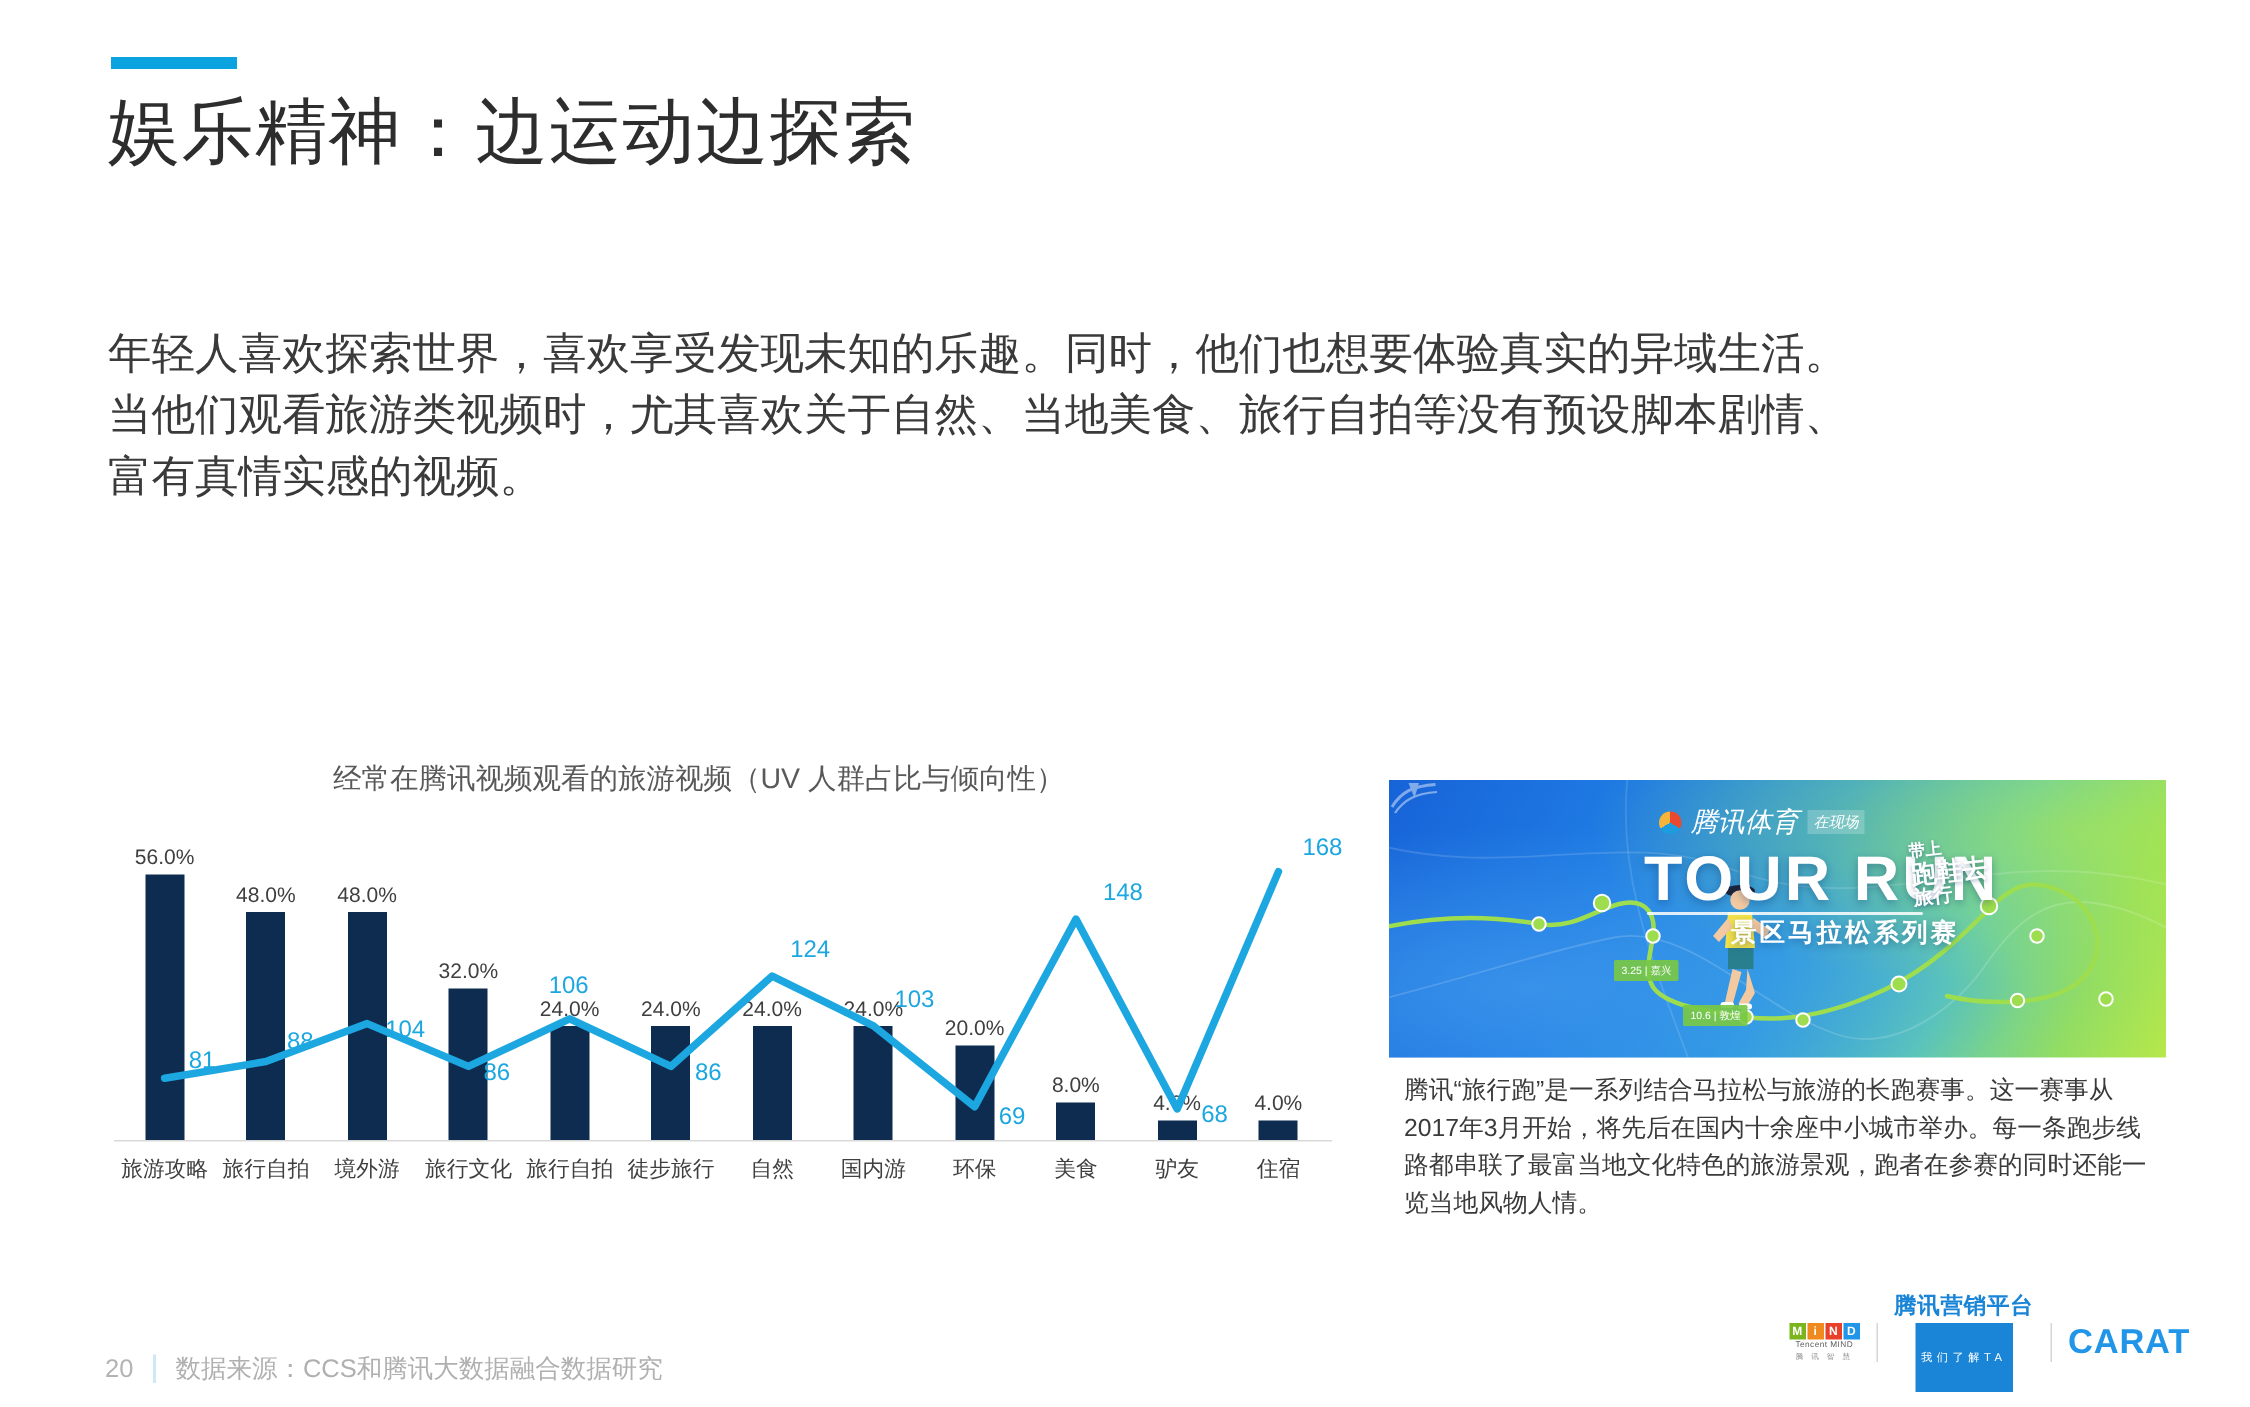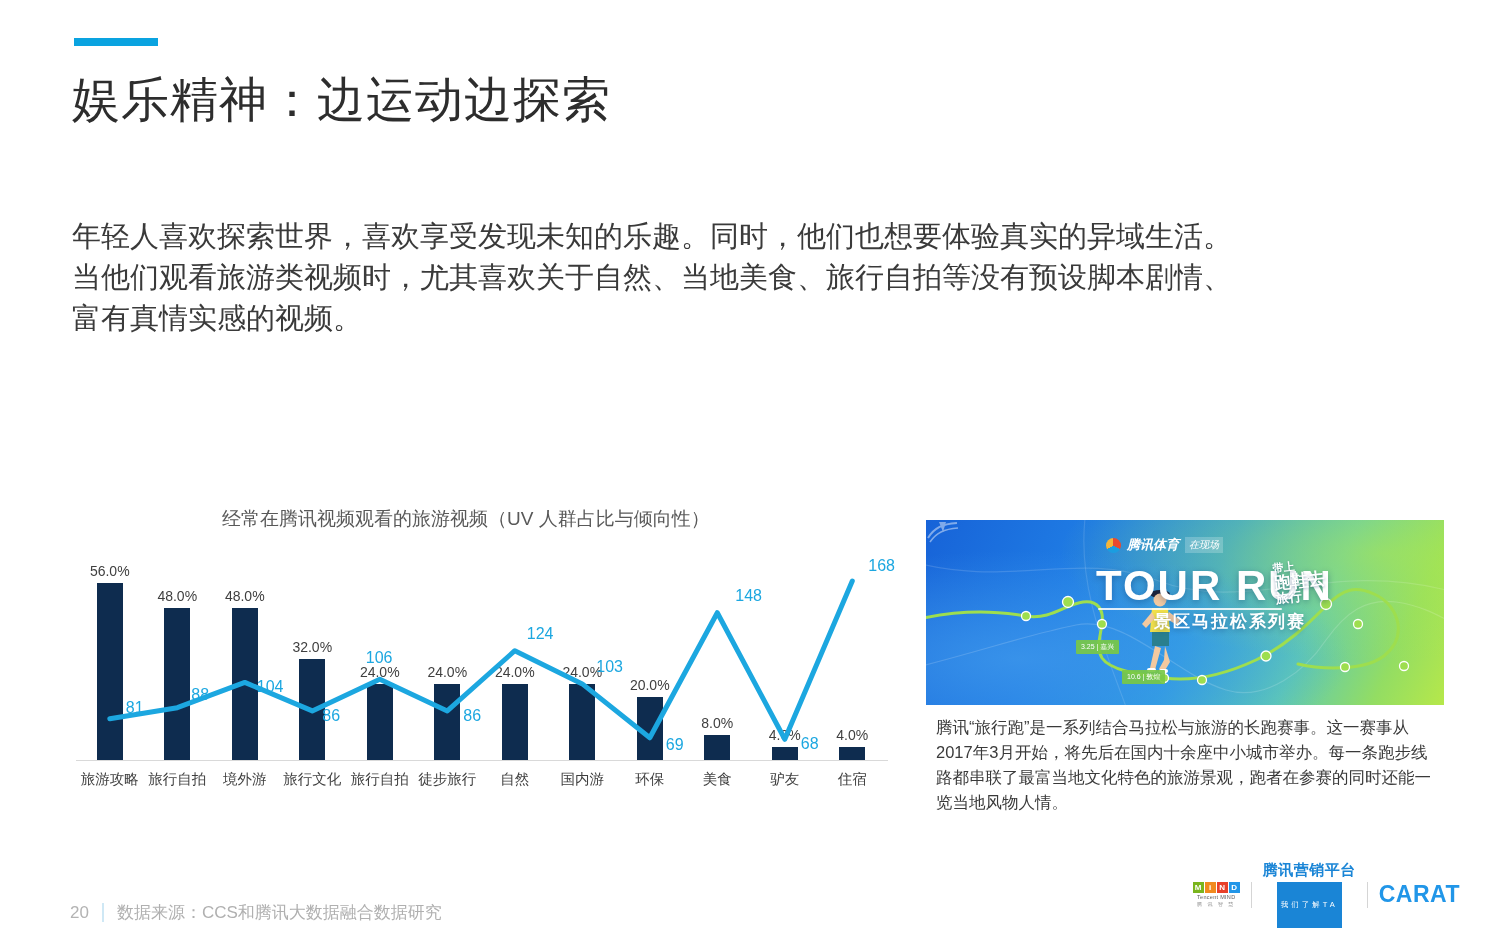--- a/index.html
+++ b/index.html
@@ -12,21 +12,21 @@
     -webkit-font-smoothing:antialiased;
   }
   .slide{position:absolute;inset:0;}
 
   
   .accent-bar{
     position:absolute;left:74px;top:38px;
     width:84px;height:8px;background:#0aa3e0;
   }
   .page-title{
-    position:absolute;left:72px;top:68px;
+    position:absolute;left:72px;top:56px;
     font-size:48px;color:#2d2d2d;letter-spacing:1px;
     white-space:nowrap;font-weight:400;
   }
 
   
   .body-copy{
     position:absolute;left:72px;top:216px;width:1360px;
     font-size:29px;line-height:41px;color:#3a3a3a;font-weight:400;
   }
   .body-copy div{white-space:nowrap;}
@@ -86,21 +86,21 @@
   }
   .promo-banner svg{position:absolute;inset:0;}
   .tr-logo{
     position:absolute;left:180px;top:16px;display:flex;align-items:center;gap:6px;
   }
   .tr-logo-mark{
     width:15px;height:15px;border-radius:50%;
     background:conic-gradient(#e8492f 0deg 120deg,#1b9de0 120deg 240deg,#f4b53a 240deg 360deg);
   }
   .tr-logo-text{
-    font-size:13px;color:#ffffff;font-weight:bold;font-style:italic;white-space:nowrap;
+    font-size:18px;color:#ffffff;font-weight:normal;font-style:italic;white-space:nowrap;
   }
   .tr-logo-sub{
     font-size:10px;color:#ffffff;background:rgba(255,255,255,.22);
     padding:1px 4px;font-style:italic;white-space:nowrap;
   }
   .tr-seal{
     position:absolute;left:292px;top:12px;width:34px;height:26px;
     opacity:.45;
   }
   .tr-head{

